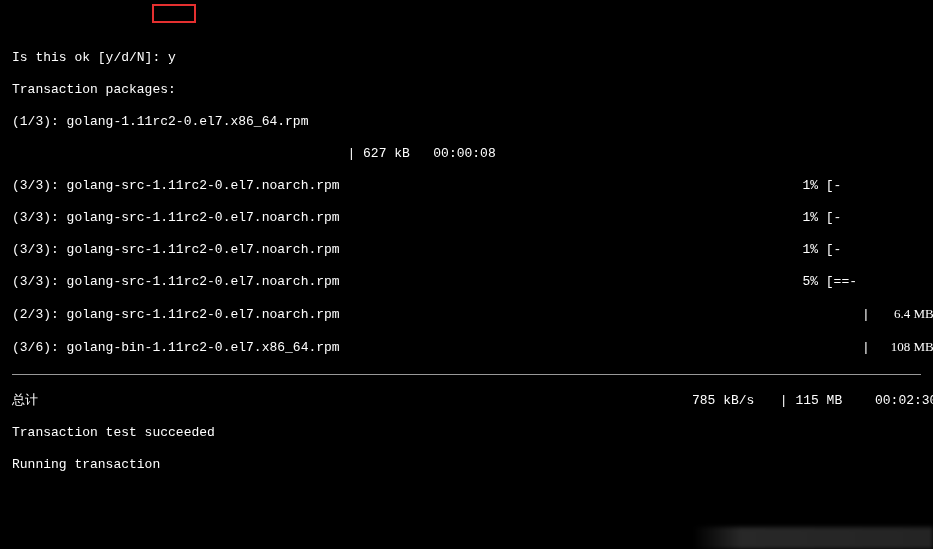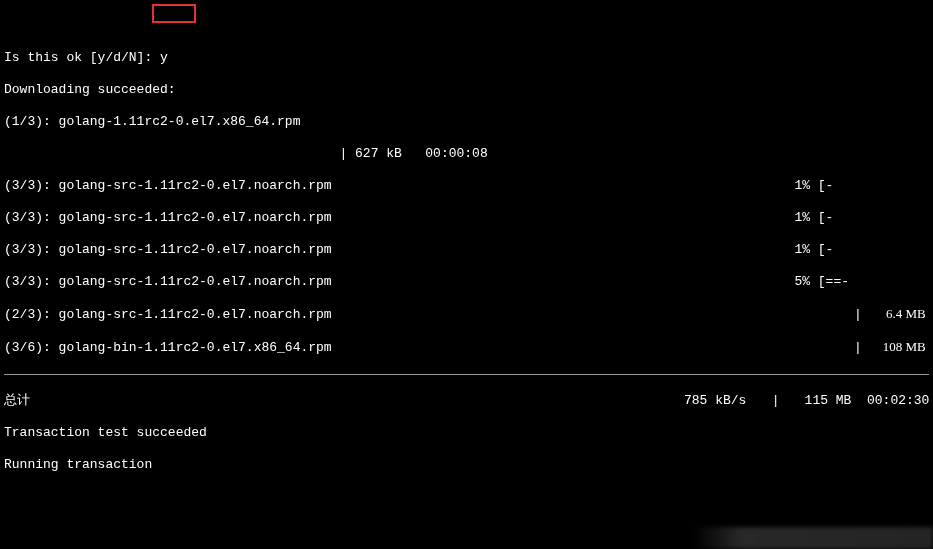--- a/index.html
+++ b/index.html
@@ -10,21 +10,21 @@
     font-family: "Courier New", Courier, monospace;
     font-size: 13px;
     line-height: 16px;
     width: 933px;
     height: 549px;
     overflow: hidden;
   }
   .terminal {
     width: 933px;
     height: 549px;
-    padding: 2px 4px;
+    padding: 2px 12px;
     box-sizing: border-box;
     white-space: pre;
     position: relative;
   }
   .line { display: block; }
   .hr {
     border-top: 1px solid #999;
     margin: 2px 0;
   }
   .red-box {
@@ -49,31 +49,31 @@
       rgba(40,40,40,0.9) 100%);
     filter: blur(2px);
   }
   .dl-left   { width: 780px; display:inline-block; }
   .dl-pct    { width: 26px;  display:inline-block; text-align:right; }
   .dl-bar    { display:inline-block; }
   .dl-left2  { width: 850px; display:inline-block; }
   .dl-left2-size { width: 56px; display:inline-block; text-align:right;font-family:Liberation Serif, serif; }
   .total-left { width: 680px; display:inline-block; }
   .total-r1 { display:inline-block; width: 80px; text-align:left;}
-  .total-r2 { display:inline-block; width: 64px; text-align:right;}
+  .total-r2 { display:inline-block; width: 64px; }
   .total-r3 { display:inline-block; }
 </style>
 </head>
 <body>
 
 <div class="terminal">
 <div class="red-box"></div>
 
 <span class="line"><span>Is this ok [y/d/N]:</span> <span>y</span></span>
-<span class="line">Downloading succeeded:</span>
+<span class="line">Transaction packages:</span>
 <span class="line">(1/3): golang-1.11rc2-0.el7.x86_64.rpm</span>
 <span class="line">                                           <span>| 627 kB   00:00:08</span></span>
 <span class="line"><span class="dl-left">(3/3): golang-src-1.11rc2-0.el7.noarch.rpm</span><span class="dl-pct">1%</span> <span class="dl-bar">[-</span></span>
 <span class="line"><span class="dl-left">(3/3): golang-src-1.11rc2-0.el7.noarch.rpm</span><span class="dl-pct">1%</span> <span class="dl-bar">[-</span></span>
 <span class="line"><span class="dl-left">(3/3): golang-src-1.11rc2-0.el7.noarch.rpm</span><span class="dl-pct">1%</span> <span class="dl-bar">[-</span></span>
 <span class="line"><span class="dl-left">(3/3): golang-src-1.11rc2-0.el7.noarch.rpm</span><span class="dl-pct">5%</span> <span class="dl-bar">[==-</span></span>
 <span class="line"><span class="dl-left2"><span>(2/3): golang-src-1.11rc2-0.el7.noarch.rpm</span></span>| <span class="dl-left2-size">6.4 MB</span>  </span>
 <span class="line"><span class="dl-left2"><span>(3/6): golang-bin-1.11rc2-0.el7.x86_64.rpm</span></span>| <span class="dl-left2-size">108 MB</span>  </span>
 <div class="hr"></div>
 <span class="line"><span class="total-left">总计</span><span class="total-r1">785 kB/s</span> | <span class="total-r2">115 MB</span>  <span class="total-r3">00:02:30</span></span>

